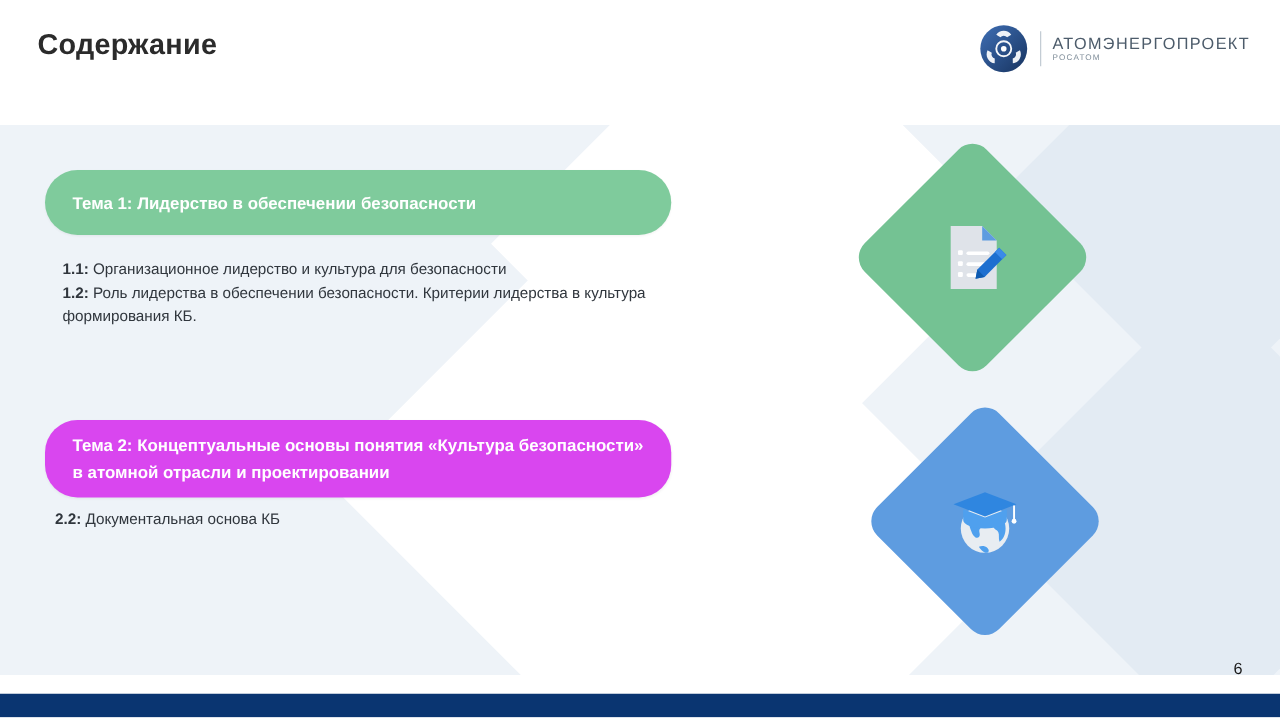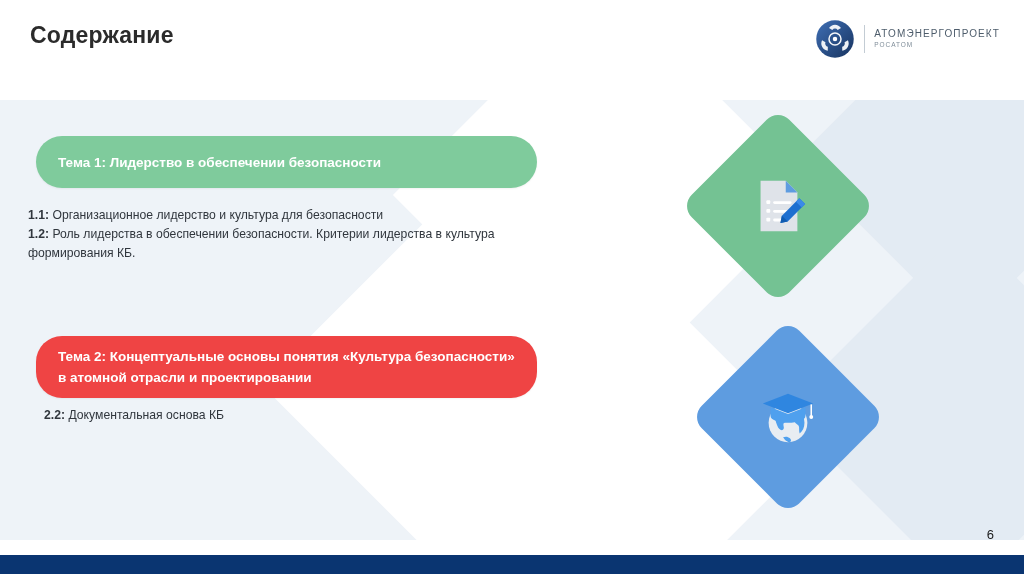--- a/index.html
+++ b/index.html
@@ -52,21 +52,21 @@
     height: 28px;
     background: #c3ccd4;
   }
   .logo-text {
     display: flex;
     flex-direction: column;
     justify-content: center;
     gap: 3px;
   }
   .logo-text .l1 {
-    font-size: 10px;
+    font-size: 13px;
     letter-spacing: 1.1px;
     color: #4d5c6b;
     line-height: 1;
   }
   .logo-text .l2 {
     font-size: 6.5px;
     letter-spacing: 1.0px;
     color: #7f8d99;
     line-height: 1;
   }
@@ -135,33 +135,33 @@
     top: 36px;
     width: 501px;
     height: 52px;
     background: #7fcb9c;
   }
   .pill-2 {
     left: 36px;
     top: 236px;
     width: 501px;
     height: 62px;
-    background: #ef4444;
+    background: #d946ef;
   }
 
   
   .subs {
     position: absolute;
     z-index: 4;
     font-size: 12.2px;
     line-height: 19px;
     color: #30363d;
     width: 480px;
   }
-  .subs-1 { left: 28px; top: 106px; }
+  .subs-1 { left: 50px; top: 106px; }
   .subs-2 { left: 44px; top: 306px; }
   .subs b { font-weight: bold; }
 
   
   .diamond {
     position: absolute;
     width: 138px;
     height: 138px;
     border-radius: 16px;
     transform: rotate(45deg);

